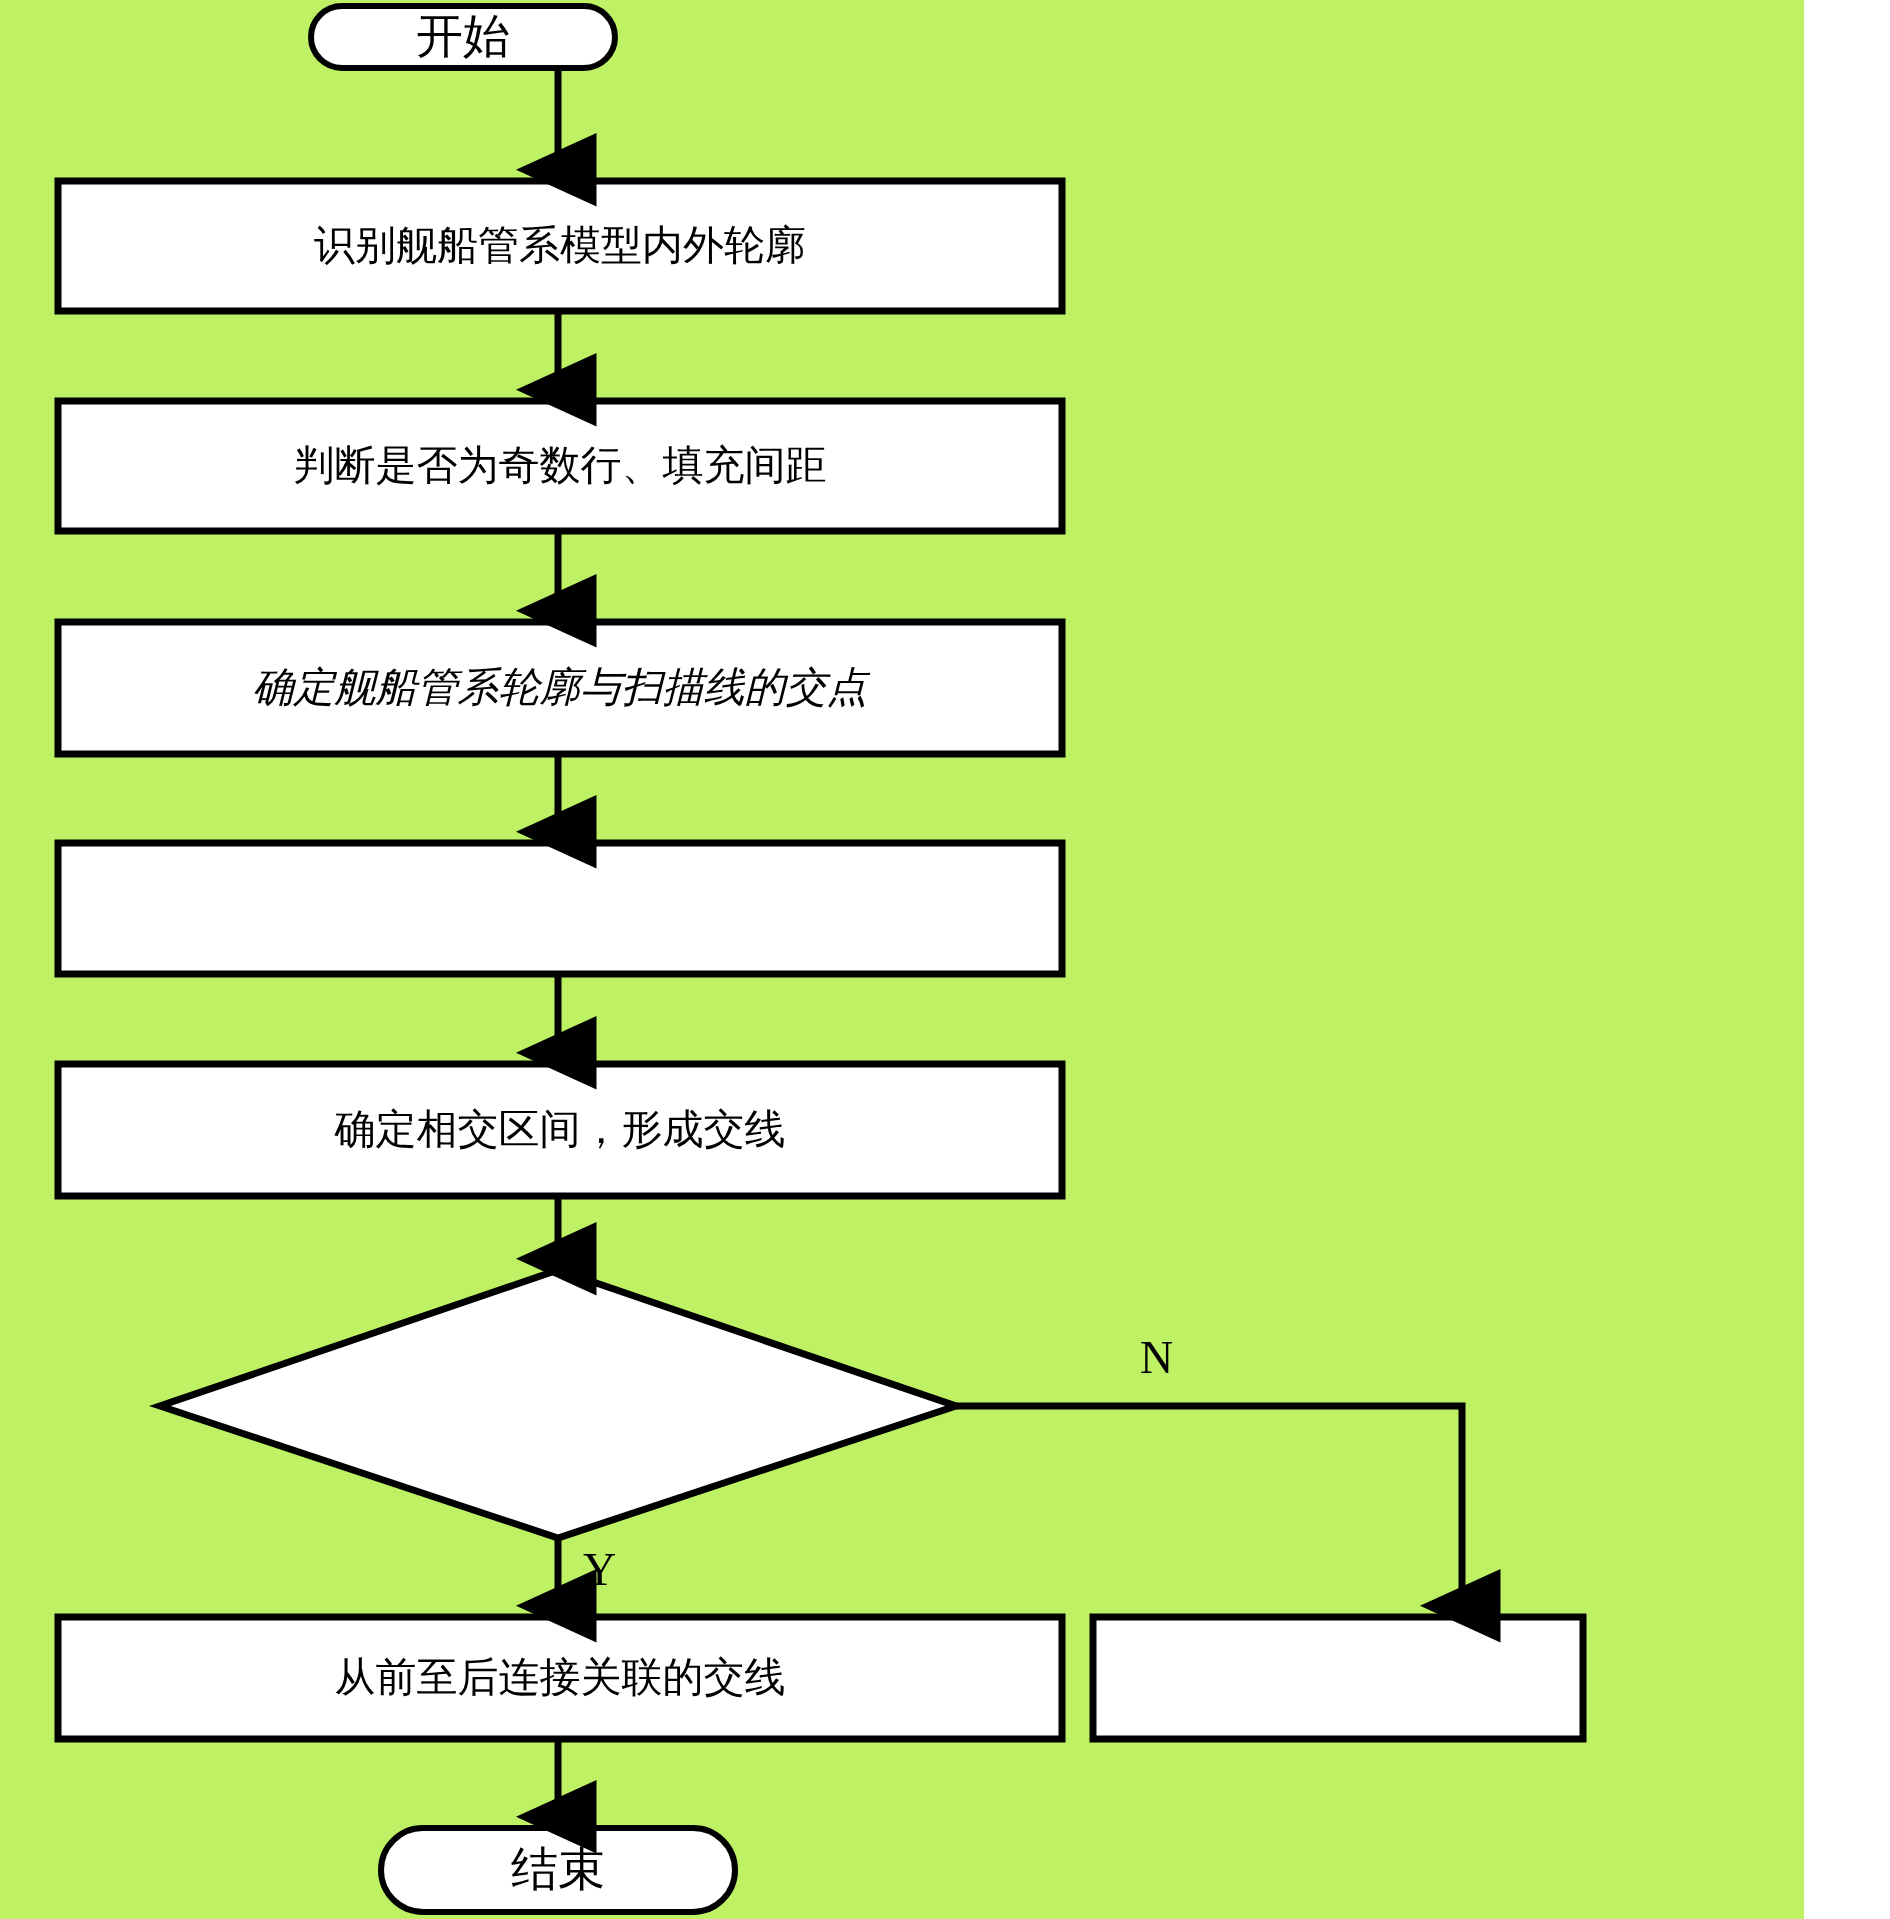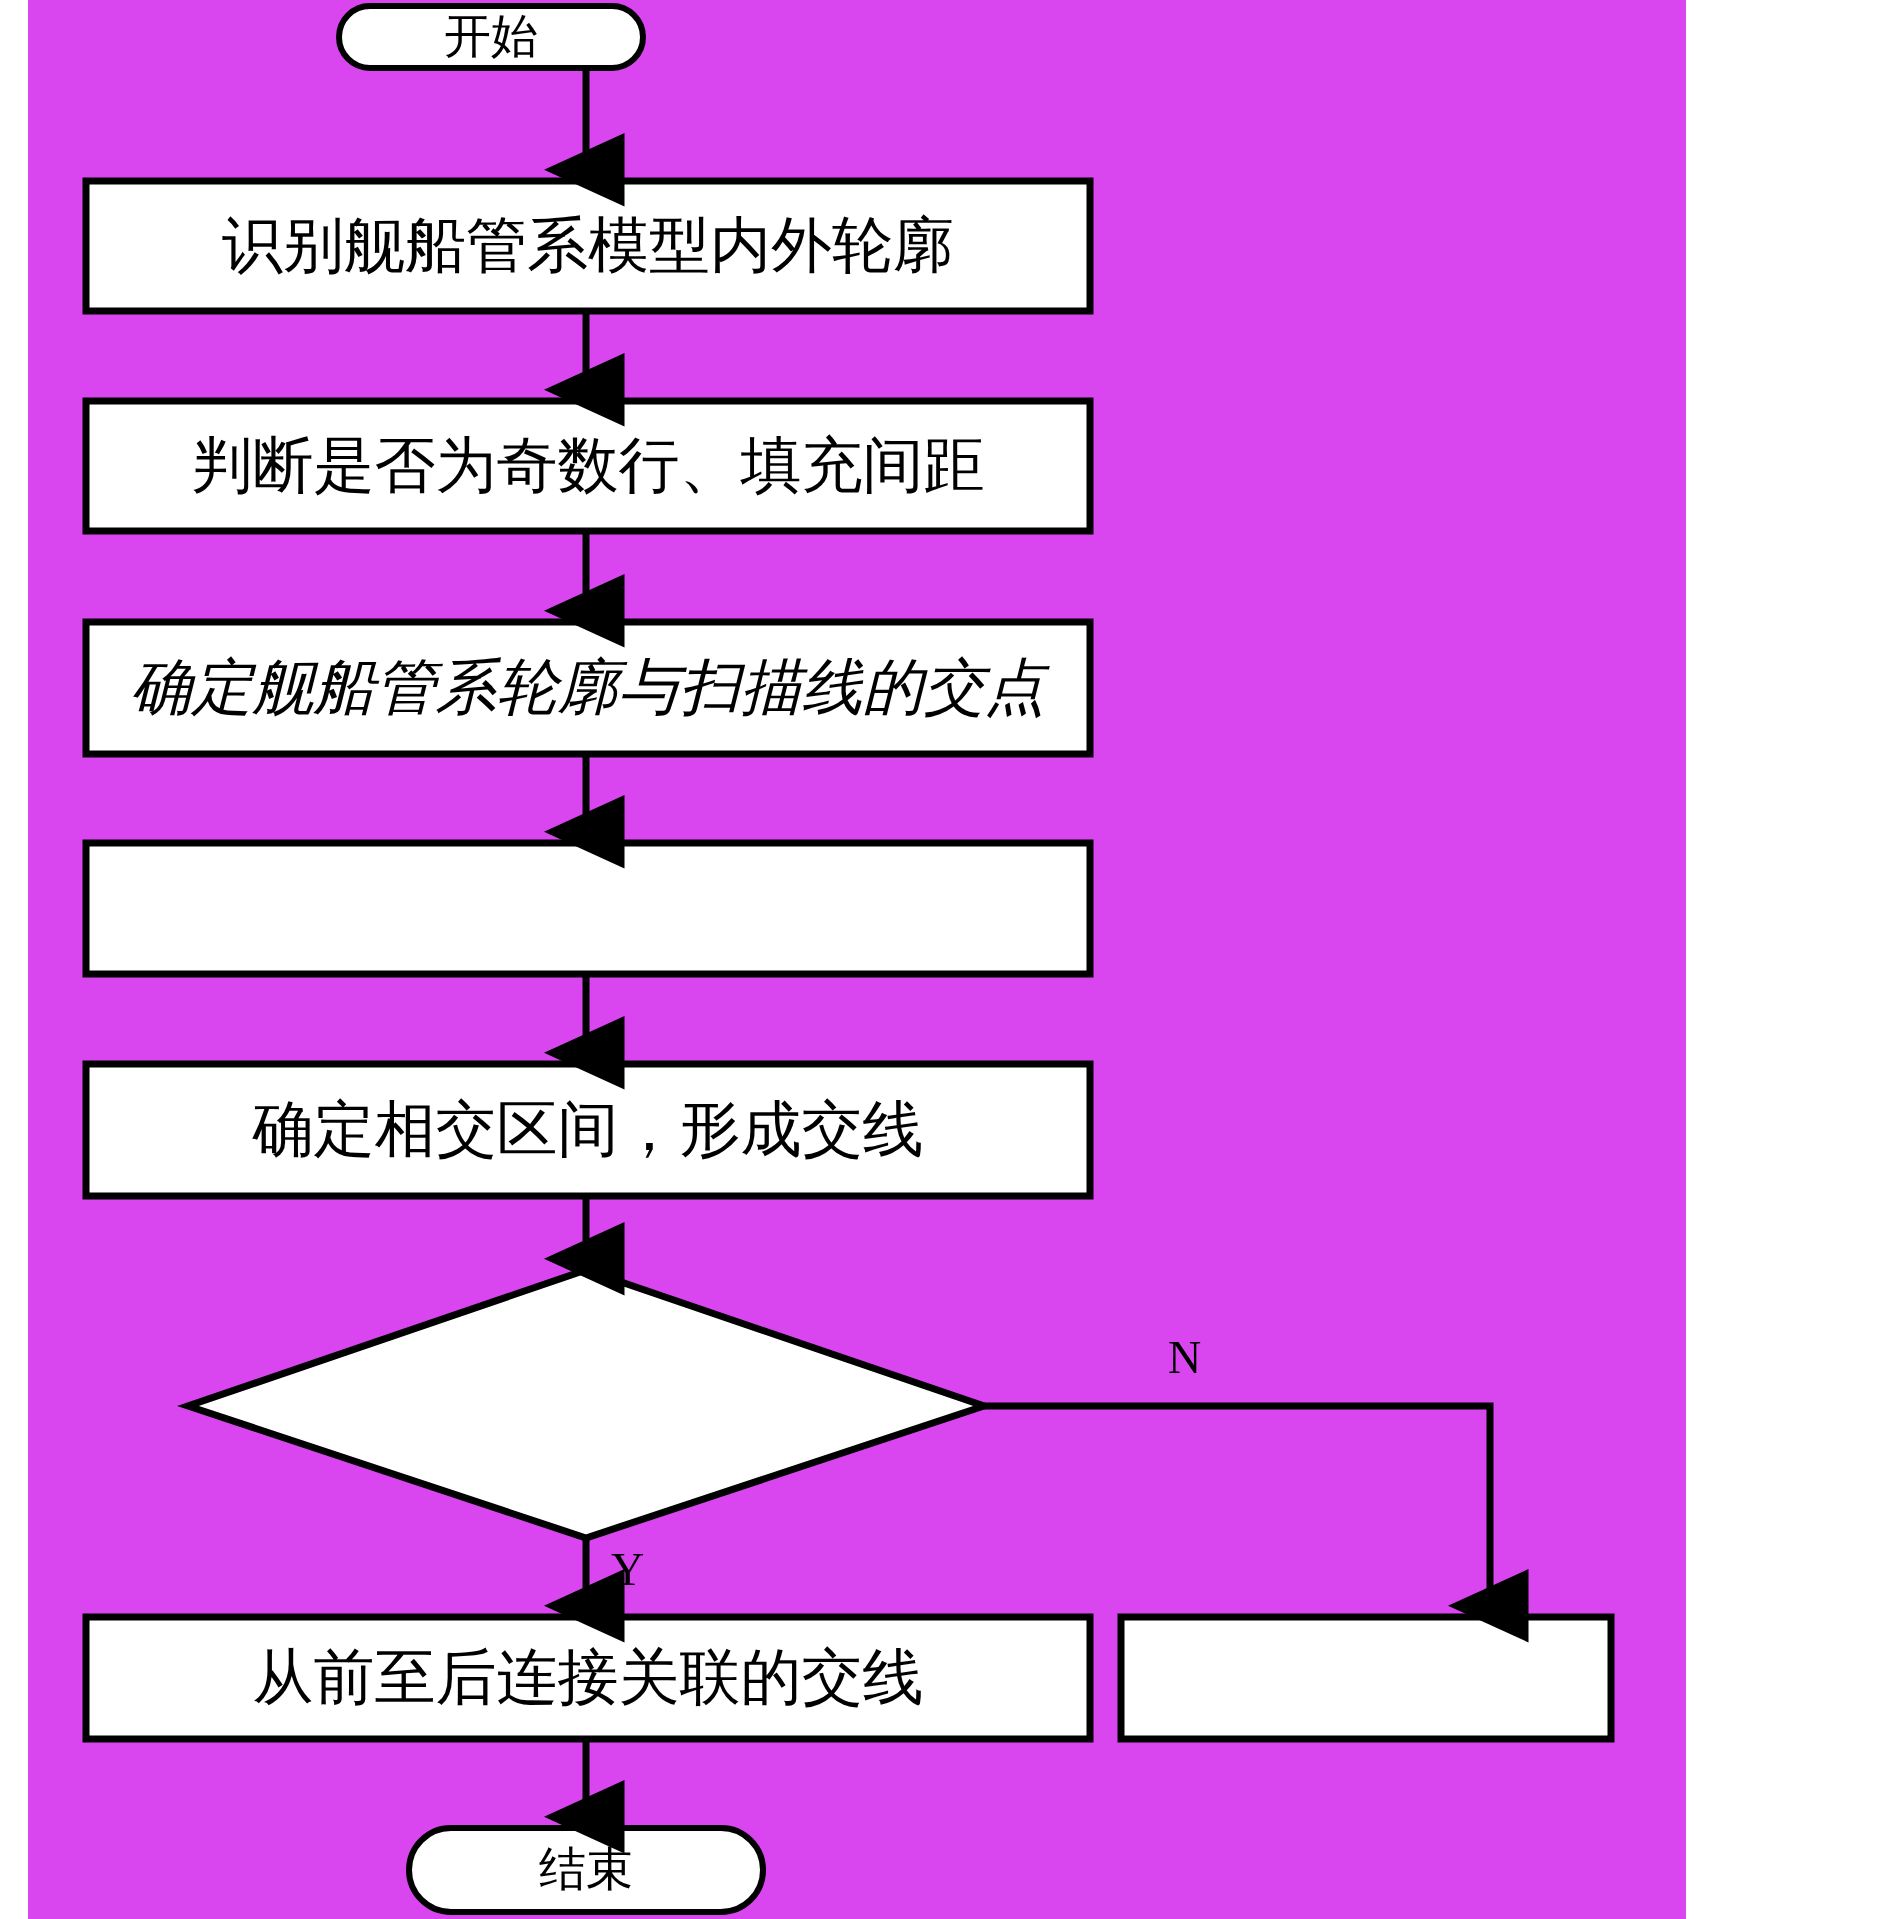--- a/index.html
+++ b/index.html
@@ -6,25 +6,24 @@
   html, body {
     margin: 0;
     padding: 0;
     background: #ffffff;
   }
   body {
     font-family: "Liberation Serif", "DejaVu Serif", serif;
   }
   #flowchart-root {
     position: relative;
-    width: 1658px;
+    width: 1804px;
     height: 1919px;
-    background: #d946ef;
+    background: #bef264;
     overflow: hidden;
-    margin-left: 28px;
   }
   svg#flow-svg {
     position: absolute;
     left: 0;
     top: 0;
     width: 1890px;
     height: 1919px;
   }
   .node-label {
     position: absolute;
@@ -32,21 +31,21 @@
     align-items: center;
     justify-content: center;
     text-align: center;
     color: #000000;
     line-height: 1.1;
     white-space: nowrap;
     pointer-events: none;
     font-family: "Liberation Serif", "DejaVu Serif", serif;
   }
   .process-label {
-    font-size: 61px;
+    font-size: 41px;
   }
   .terminal-label {
     font-size: 47px;
   }
   .decision-label {
     font-size: 49px;
   }
   .edge-label {
     position: absolute;
     color: #000000;

